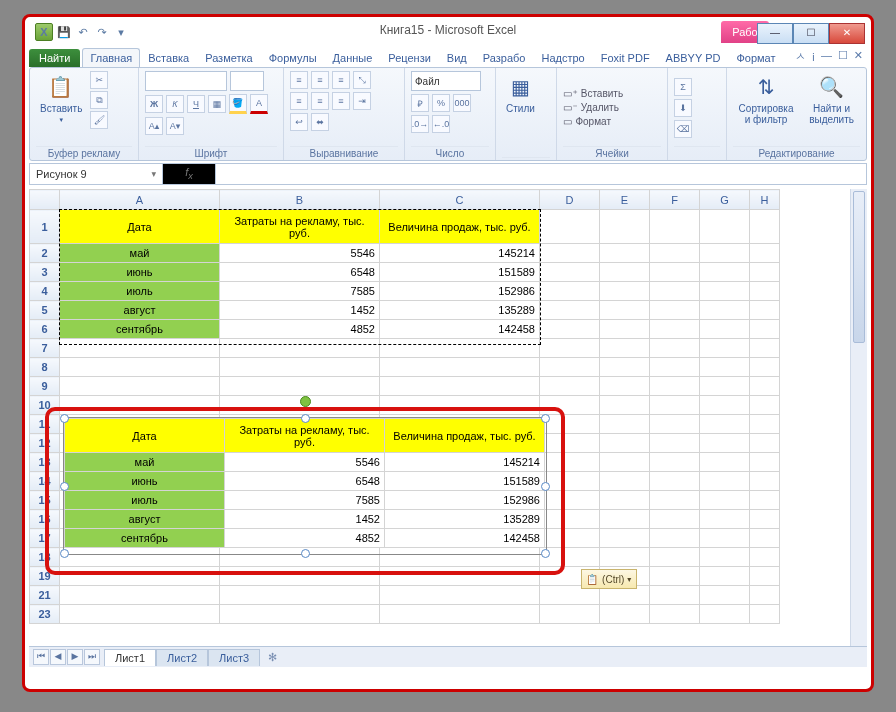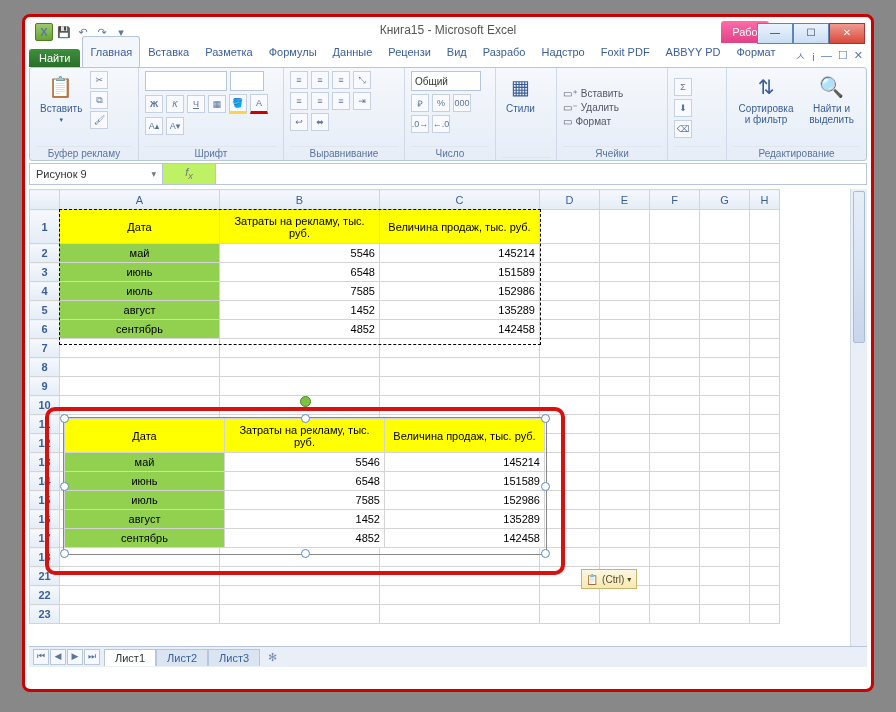--- a/index.html
+++ b/index.html
@@ -10,39 +10,39 @@
 .wc div{width:34px;height:19px;border:1px solid #5b86b5;background:linear-gradient(#eaf3fc,#c9def4);text-align:center;line-height:17px;font-size:10px;color:#334}
 .wc .close{background:linear-gradient(#f09a8f,#d8493b);color:#fff;border-color:#a33}
 .rabo{position:absolute;right:102px;top:4px;width:48px;height:22px;background:linear-gradient(#ff6ba8,#e14187);color:#fff;font-size:11px;text-align:center;line-height:22px;border-radius:3px 3px 0 0}
 .title{position:absolute;left:0;right:0;top:6px;text-align:center;color:#555;font-size:12px}
 .qat{position:absolute;left:10px;top:6px;display:flex;gap:3px;align-items:center}
 .qat span{width:16px;height:16px;display:inline-block;text-align:center;line-height:16px;color:#5b7aa3;font-size:11px}
 .xlicon{width:18px;height:18px;background:linear-gradient(#9dca6b,#6aa338);border:1px solid #4c7f23;border-radius:2px;display:flex;align-items:center;justify-content:center;color:#fff;font-size:9px;font-weight:bold}
 
 .tabs{position:absolute;left:4px;top:28px;display:flex;height:22px;align-items:flex-end}
 .tabs .file{background:linear-gradient(#3d8f3d,#2a6f2a);color:#fff;padding:3px 10px;border-radius:3px 3px 0 0;margin-right:2px}
-.tabs .tab{padding:9px 7px;color:#3a5e9c;border:1px solid transparent;border-bottom:none;cursor:default;font-size:11px}
+.tabs .tab{padding:3px 7px;color:#3a5e9c;border:1px solid transparent;border-bottom:none;cursor:default;font-size:11px}
 .tabs .tab.active{background:#f3f6fa;border-color:#b6c6db;border-radius:3px 3px 0 0;color:#3a5e9c}
 .help{position:absolute;right:8px;top:32px;display:flex;gap:6px;color:#5a7aaa;font-size:11px}
 
 .ribbon{position:absolute;left:4px;right:4px;top:50px;height:92px;background:linear-gradient(#f5f8fc,#e6edf7);border:1px solid #b6c6db;border-radius:3px;display:flex}
 .grp{border-right:1px solid #cfd9e8;padding:3px 6px 1px;display:flex;flex-direction:column;justify-content:space-between;position:relative}
 .grp .label{text-align:center;color:#5a74a0;font-size:10px;padding-top:1px;border-top:1px solid #dfe6f0;margin-top:2px}
 .grp .body{flex:1;display:flex;gap:4px;align-items:flex-start}
 .bigbtn{display:flex;flex-direction:column;align-items:center;gap:2px;padding:2px 4px;color:#3a5e9c;font-size:10px;text-align:center;line-height:1.1}
 .bigbtn .ic{width:28px;height:28px;display:flex;align-items:center;justify-content:center;font-size:20px}
 .col{display:flex;flex-direction:column;gap:2px}
 .row{display:flex;gap:3px;align-items:center;color:#556;font-size:10px}
 .mini{width:16px;height:16px;border:1px solid #c5d1e3;background:#f8faff;display:inline-flex;align-items:center;justify-content:center;color:#5a74a0;font-size:9px}
 .fontbox{height:18px;border:1px solid #b6c6db;background:#fff;padding:0 3px;font-size:10px;color:#333;display:inline-flex;align-items:center}
 
 .fbar{position:absolute;left:4px;right:4px;top:146px;height:22px;display:flex}
 .namebox{width:120px;border:1px solid #b6c6db;background:#fff;padding:0 6px;line-height:20px;color:#333;font-size:11px;display:flex;align-items:center;justify-content:space-between}
 .namebox small{color:#777}
-.fx{width:52px;border:1px solid #b6c6db;border-left:none;background:#bef264;display:flex;align-items:center;justify-content:center;gap:6px;color:#777}
+.fx{width:52px;border:1px solid #b6c6db;border-left:none;background:#000000;display:flex;align-items:center;justify-content:center;gap:6px;color:#777}
 .fxinput{flex:1;border:1px solid #b6c6db;border-left:none;background:#fff}
 
 .gridwrap{position:absolute;left:4px;right:4px;top:172px;bottom:42px;overflow:hidden;background:#fff}
 .gridtbl{border-collapse:collapse;table-layout:fixed}
 .gridtbl th,.gridtbl td{border:1px solid #d4d4d4;height:19px;padding:0;box-sizing:border-box}
 .gridtbl thead th{background:linear-gradient(#f6f9fd,#e4ecf6);color:#3a5e9c;font-weight:normal;font-size:11px;height:20px}
 .gridtbl .rh{background:linear-gradient(#f6f9fd,#e4ecf6);color:#3a5e9c;text-align:center;width:30px;font-size:11px}
 .gridtbl td .cell{padding:0 4px;height:100%;display:flex;align-items:center;font-size:11px;color:#000}
 .hdr{background:#ffff00;text-align:center;justify-content:center}
 .grn{background:#92d050;text-align:center;justify-content:center}
@@ -177,21 +177,21 @@
         <div class="row">
               <span class="mini">↩</span>
               <span class="mini">⬌</span>
             </div>
       </div>
       <div class="label">Выравнивание</div>
     </div>
 
     <div class="grp" style="width:78px">
       <div class="body col" style="gap:3px">
-        <span class="fontbox" style="width:62px">Общий</span>
+        <span class="fontbox" style="width:62px">Файл</span>
         <div class="row">
               <span class="mini">₽</span>
               <span class="mini">%</span>
               <span class="mini">000</span>
             </div>
         <div class="row">
               <span class="mini">.0→</span>
               <span class="mini">←.0</span>
             </div>
       </div>
@@ -757,48 +757,48 @@
                 <div class="cell "></div>
               </td>
               <td>
                 <div class="cell "></div>
               </td>
               <td>
                 <div class="cell "></div>
               </td>
             </tr>
             <tr>
+              <th class="rh">19</th>
+              <td>
+                <div class="cell "></div>
+              </td>
+              <td>
+                <div class="cell "></div>
+              </td>
+              <td>
+                <div class="cell "></div>
+              </td>
+              <td>
+                <div class="cell "></div>
+              </td>
+              <td>
+                <div class="cell "></div>
+              </td>
+              <td>
+                <div class="cell "></div>
+              </td>
+              <td>
+                <div class="cell "></div>
+              </td>
+              <td>
+                <div class="cell "></div>
+              </td>
+            </tr>
+            <tr>
               <th class="rh">21</th>
-              <td>
-                <div class="cell "></div>
-              </td>
-              <td>
-                <div class="cell "></div>
-              </td>
-              <td>
-                <div class="cell "></div>
-              </td>
-              <td>
-                <div class="cell "></div>
-              </td>
-              <td>
-                <div class="cell "></div>
-              </td>
-              <td>
-                <div class="cell "></div>
-              </td>
-              <td>
-                <div class="cell "></div>
-              </td>
-              <td>
-                <div class="cell "></div>
-              </td>
-            </tr>
-            <tr>
-              <th class="rh">22</th>
               <td>
                 <div class="cell "></div>
               </td>
               <td>
                 <div class="cell "></div>
               </td>
               <td>
                 <div class="cell "></div>
               </td>
               <td>

